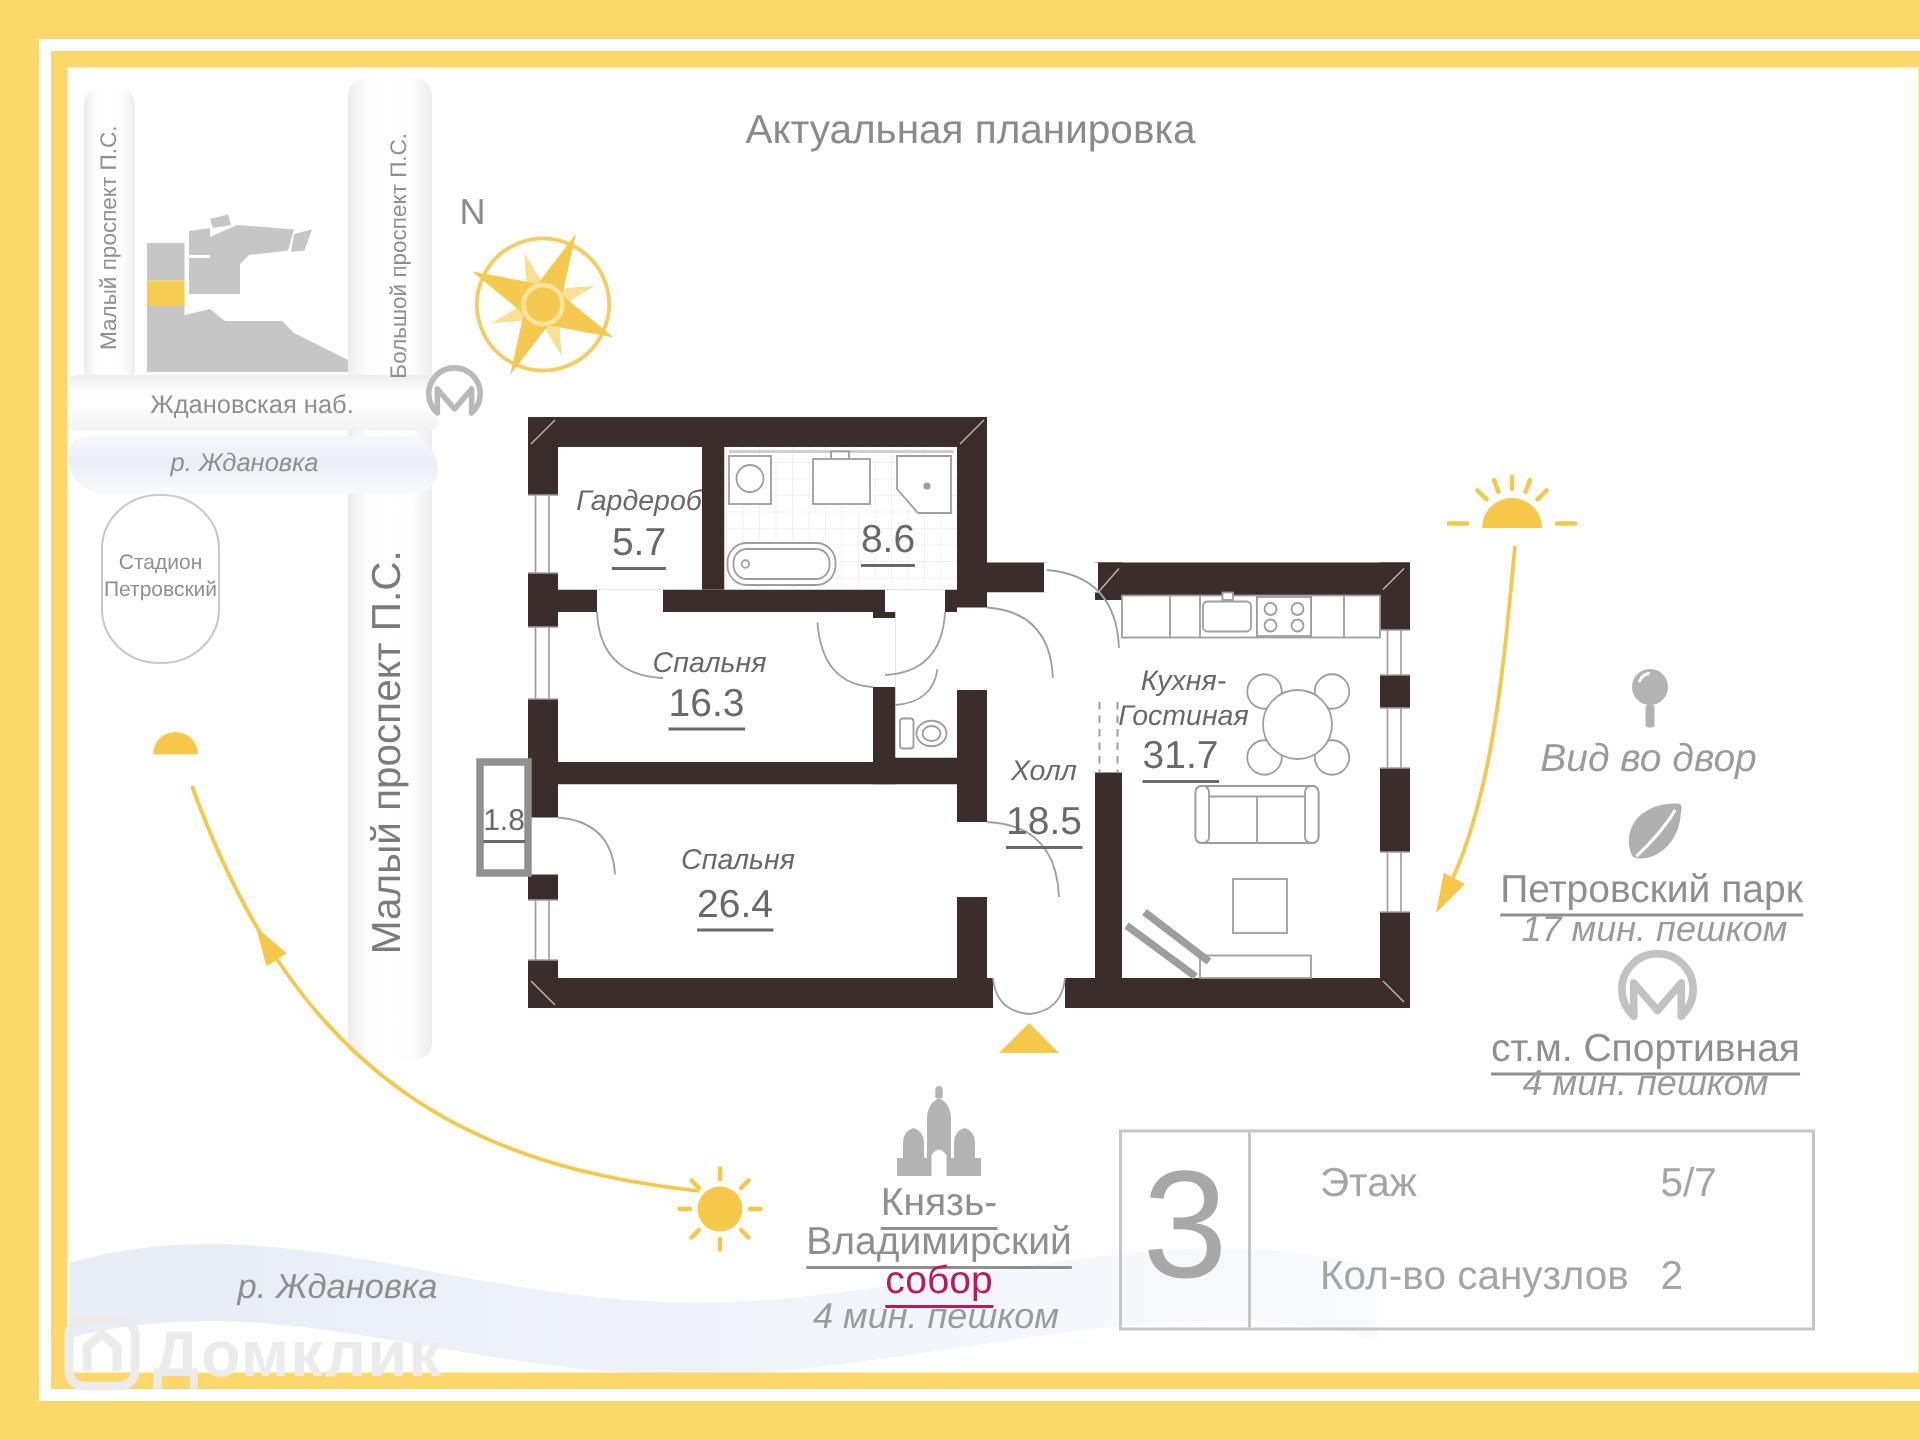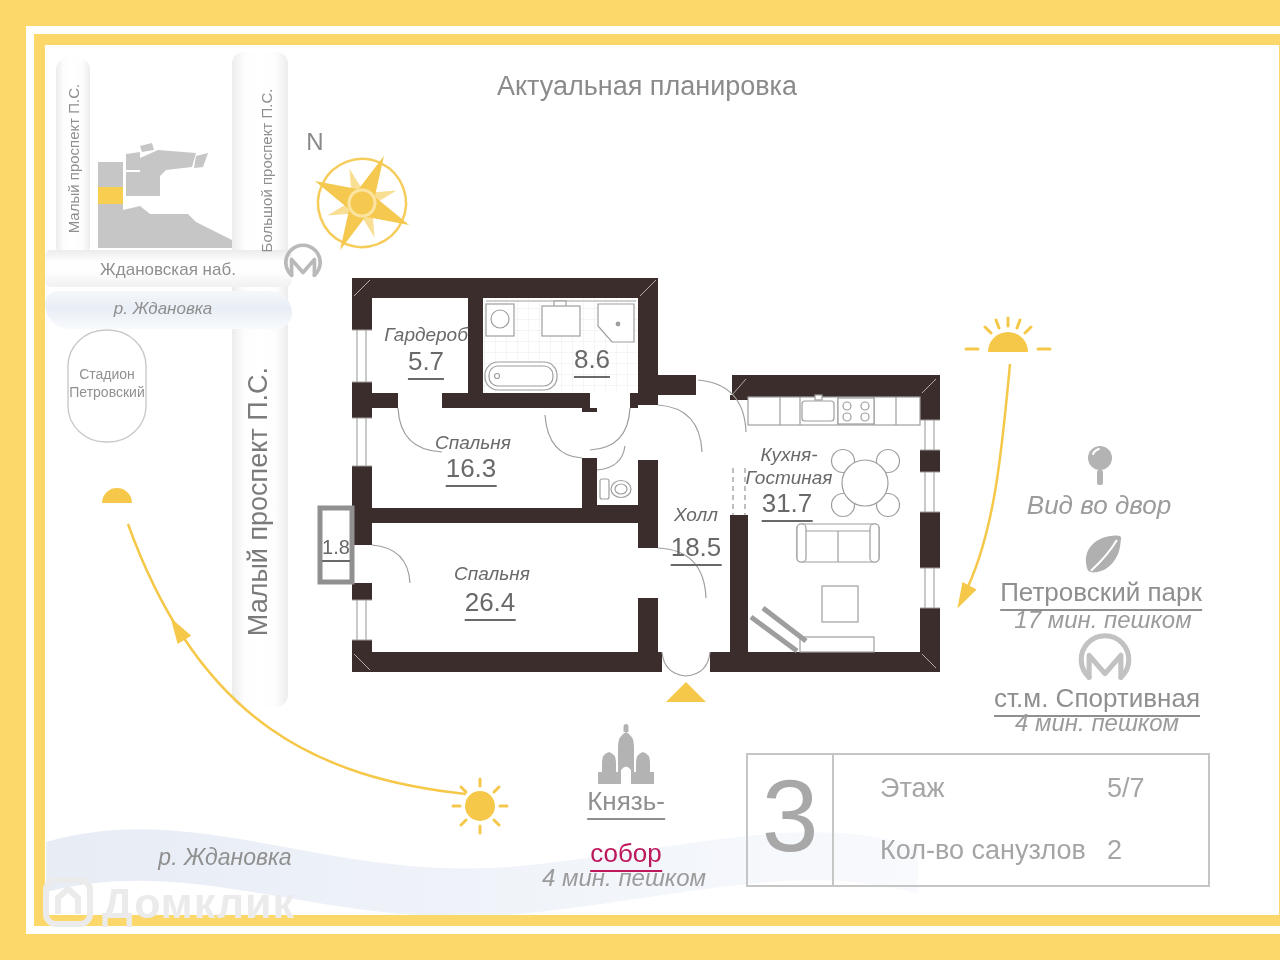--- a/index.html
+++ b/index.html
@@ -295,20 +295,21 @@
 
   <div class="lbl rnum-sm" style="left:336px;top:536px;"><span class="u">1.8</span></div>
 
   <div class="lbl rc it" style="left:1099px;top:490px;font-size:26px;">Вид во двор</div>
   <div class="lbl rc" style="left:1101px;top:577px;font-size:26px;color:#8f8f8f;"><span class="u">Петровский парк</span></div>
   <div class="lbl rc it" style="left:1103px;top:606px;font-size:24px;">17 мин. пешком</div>
   <div class="lbl rc" style="left:1097px;top:683px;font-size:26px;color:#8f8f8f;"><span class="u">ст.м. Спортивная</span></div>
   <div class="lbl rc it" style="left:1097px;top:709px;font-size:24px;">4 мин. пешком</div>
 
   <div class="lbl rc" style="left:626px;top:786px;font-size:26px;color:#8f8f8f;"><span class="u">Князь-</span></div>
+  <div class="lbl rc" style="left:626px;top:812px;font-size:26px;color:#8f8f8f;"><span class="u">Владимирский</span></div>
   <div class="lbl rc" style="left:626px;top:838px;font-size:26px;color:#be185d;"><span class="u">собор</span></div>
   <div class="lbl rc it" style="left:624px;top:864px;font-size:24px;">4 мин. пешком</div>
 
   <div class="info-box" style="left:746px;top:753px;width:460px;height:130px;">
     <div class="info-divider" style="left:84px;"></div>
     <div class="info-count" style="left:0;width:84px;top:10px;">3</div>
     <div class="info-row" style="top:18px;">
       <span class="info-label">Этаж</span>
       <span class="info-value">5/7</span>
     </div>

